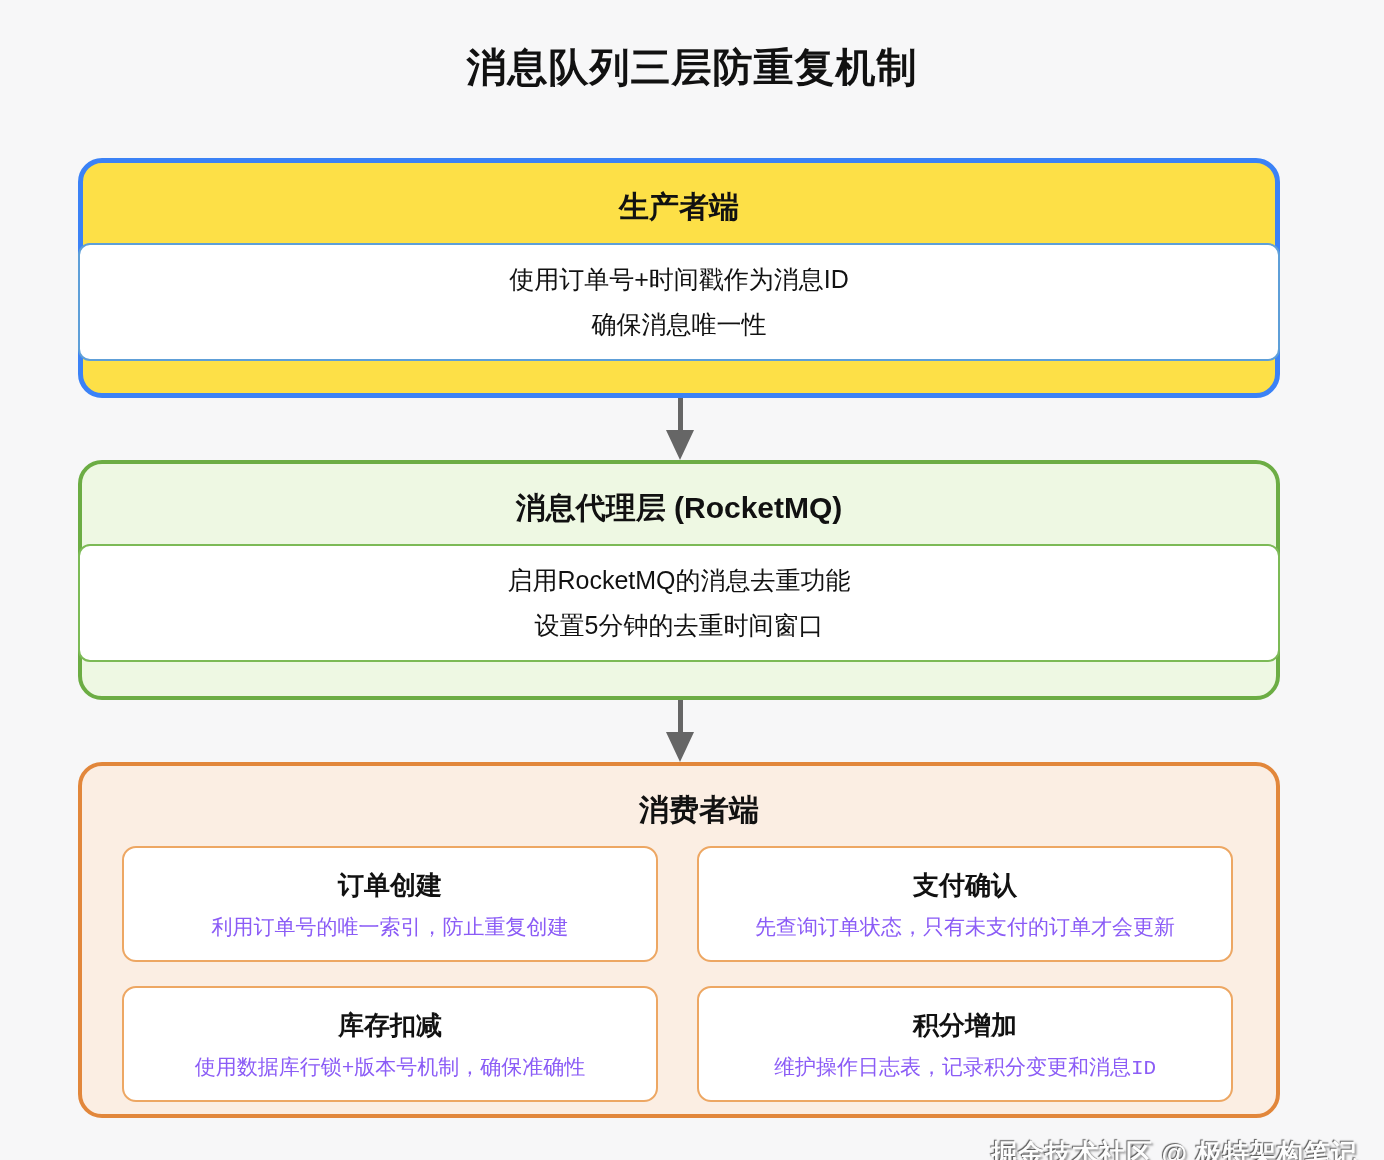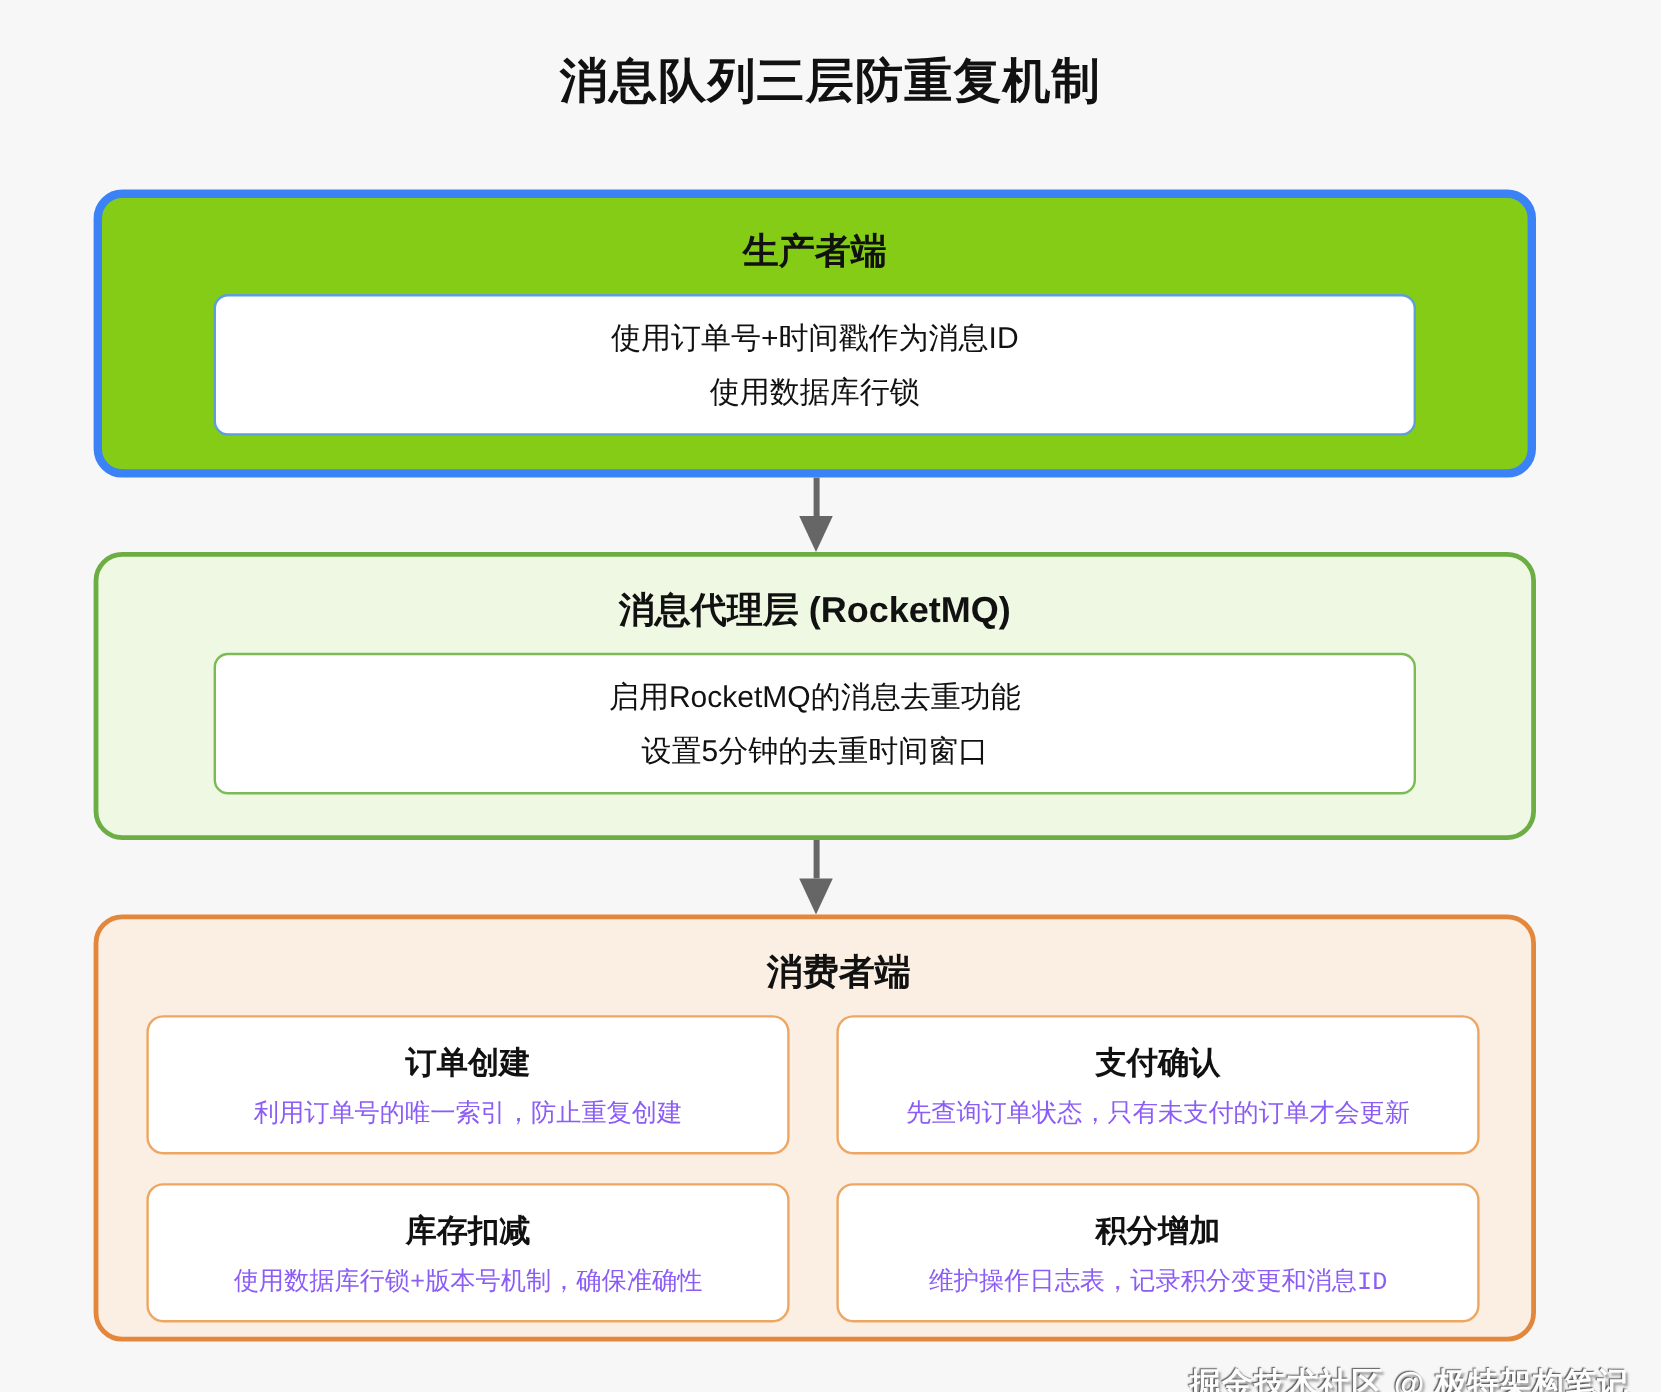--- a/index.html
+++ b/index.html
@@ -24,22 +24,22 @@
   }
 
   .layer {
     position: absolute;
     left: 78px;
     width: 1202px;
     border-radius: 24px;
   }
   .layer-producer {
     top: 158px; height: 240px;
-    background: #84cc16;
-    border: 7px solid #3b82f6;
+    background: #fde047;
+    border: 5px solid #3b82f6;
   }
   .layer-broker {
     top: 460px; height: 240px;
     background: #eef8e3;
     border: 4px solid #6cad44;
   }
   .layer-consumer {
     top: 762px; height: 356px;
     background: #fbeee3;
     border: 4px solid #e2873b;
@@ -52,21 +52,21 @@
     font-size: 30px;
     font-weight: bold;
     color: #111;
   }
 
   .step-box {
     position: absolute;
     left: 50%;
     transform: translateX(-50%);
     top: 80px;
-    width: 1002px;
+    width: 1202px;
     height: 118px;
     background: #ffffff;
     border-radius: 12px;
     display: flex;
     flex-direction: column;
     justify-content: center;
     align-items: center;
     gap: 12px;
   }
   .layer-producer .step-box { border: 2px solid #5e9fd8; }
@@ -131,21 +131,21 @@
 <body>
 
 <div class="stage">
 
   <h1 class="diagram-title">消息队列三层防重复机制</h1>
 
   <div class="layer layer-producer">
     <div class="layer-title">生产者端</div>
     <div class="step-box">
       <div class="step-line">使用订单号+时间戳作为消息ID</div>
-      <div class="step-line">使用数据库行锁</div>
+      <div class="step-line">确保消息唯一性</div>
     </div>
   </div>
 
   <div class="flow-arrow flow-arrow-1">
     <div class="arrow-stem"></div>
     <div class="arrow-head"></div>
   </div>
 
   <div class="layer layer-broker">
     <div class="layer-title">消息代理层 (RocketMQ)</div>

